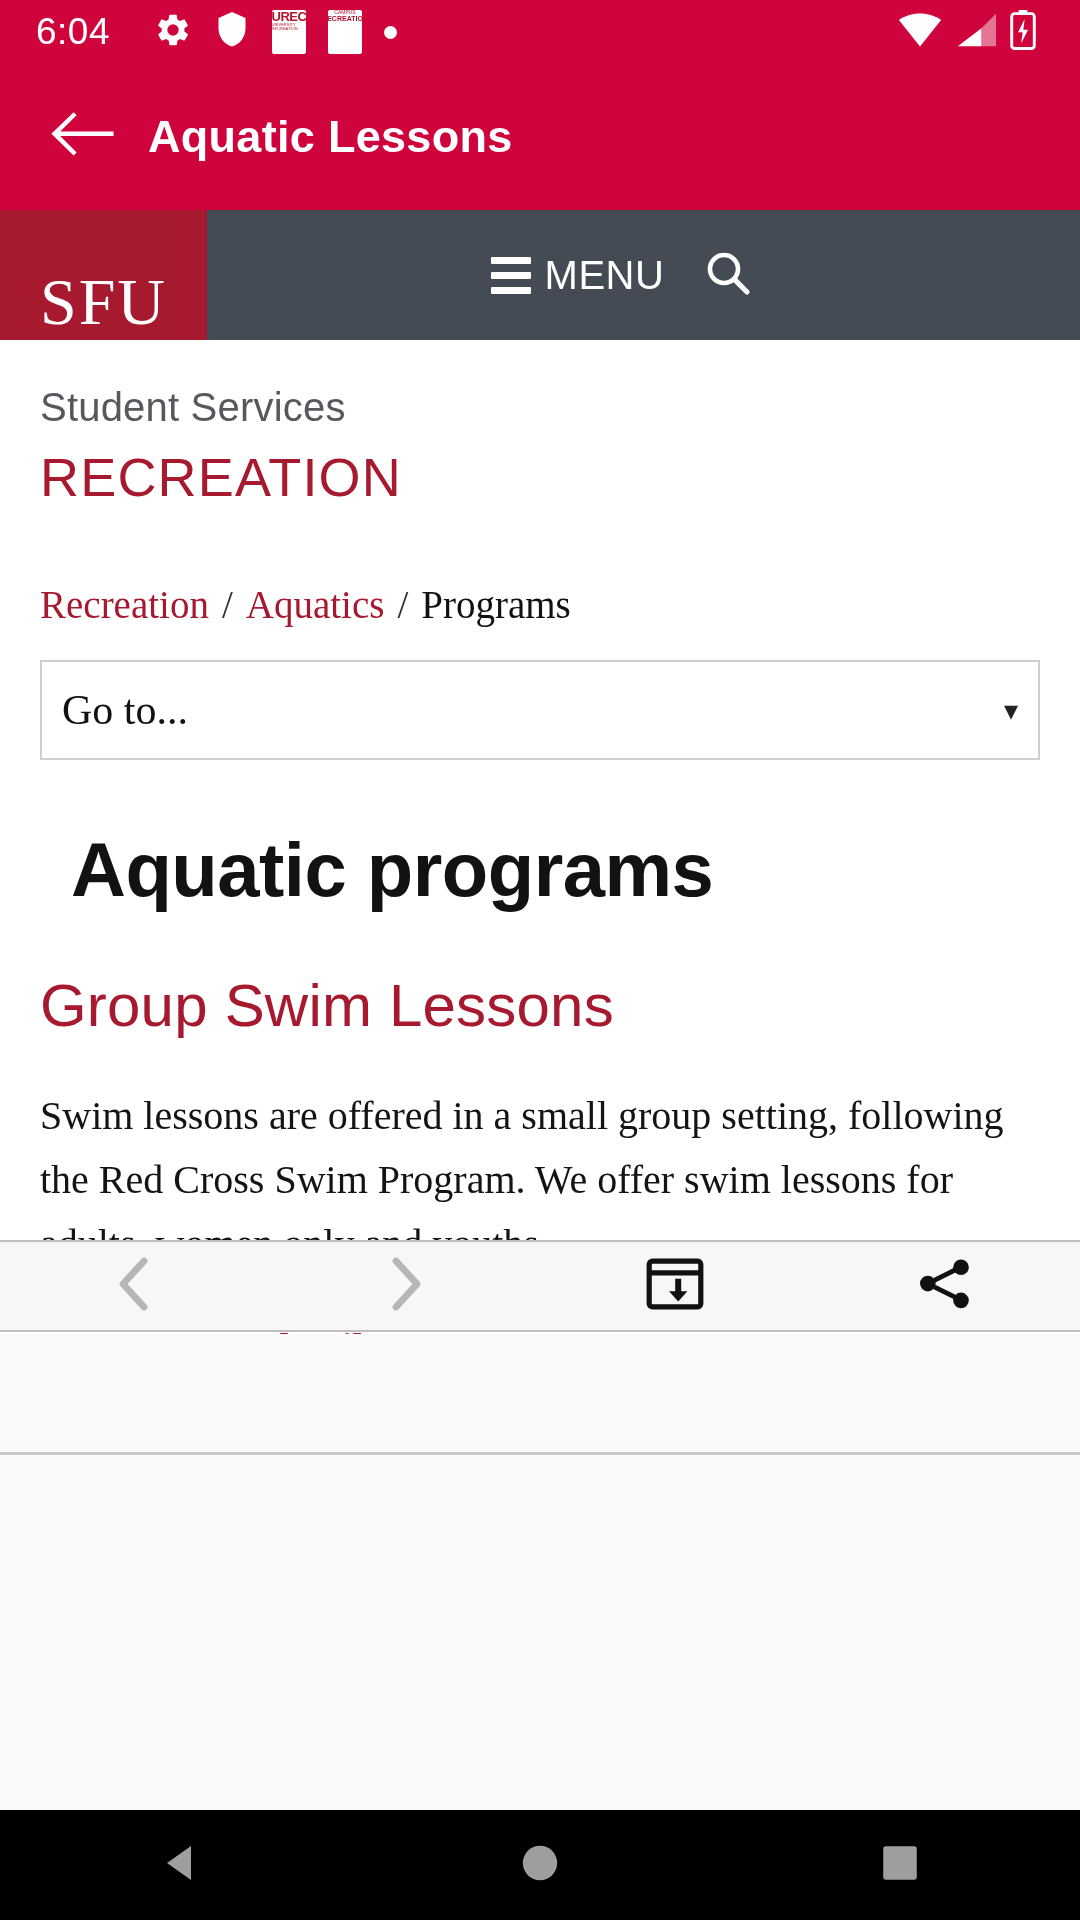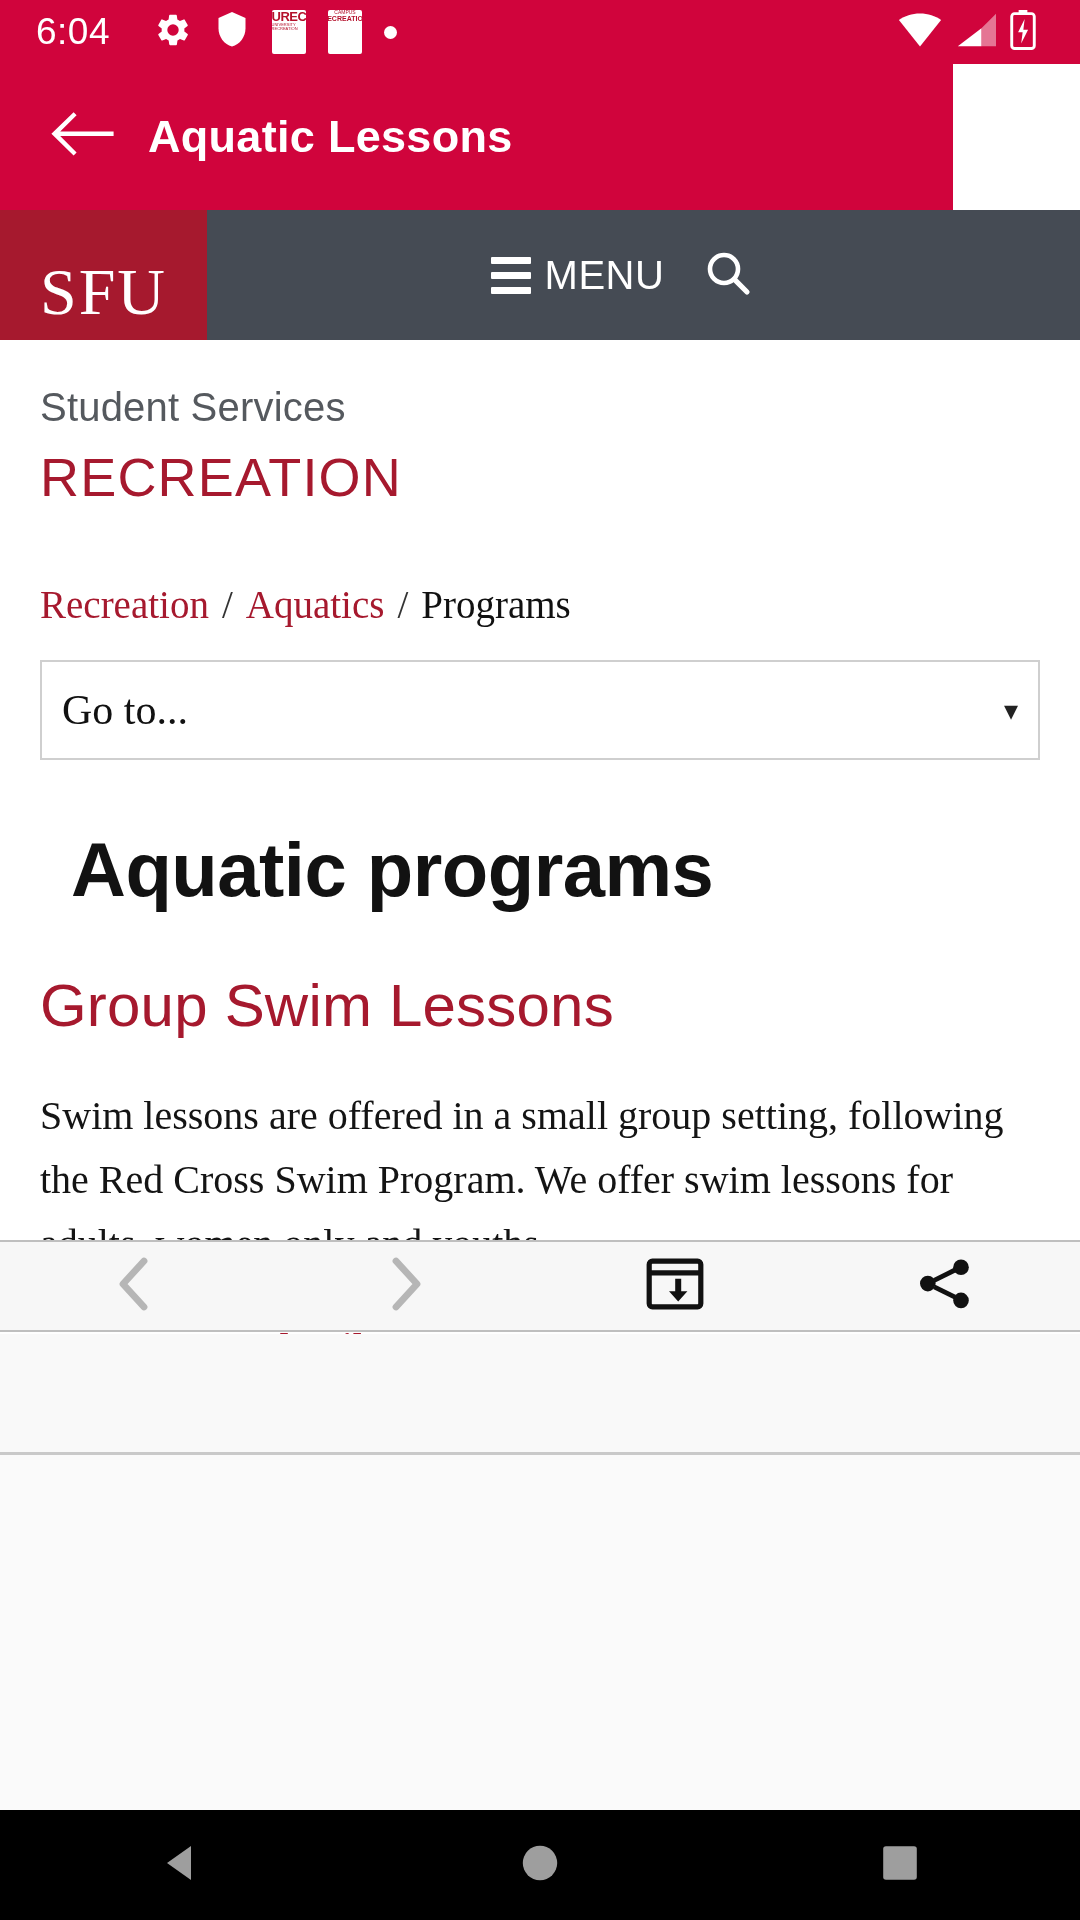--- a/index.html
+++ b/index.html
@@ -28,38 +28,38 @@
   .notif-badge{
     width:34px;height:44px;background:#ffffff;border-radius:2px;
     display:flex;justify-content:center;overflow:hidden;
   }
   .notif-badge .t1{ font-size:13px;font-weight:bold;color:#B4112B;line-height:1;letter-spacing:-.5px;}
   .notif-badge .t2{ font-size:6px;color:#B4112B;line-height:1; }
   .dot-ico{ width:13px;height:13px;border-radius:50%;background:#fff; }
 
   
   .appbar{
-    position:absolute; top:64px; left:0; width:953px; height:146px;
+    position:absolute; top:64px; left:0; width:1080px; height:146px;
     background:#D0043C; display:flex; align-items:center; padding-left:44px;
   }
   .back-btn{ width:76px; height:76px; display:flex;align-items:center;justify-content:center; cursor:pointer;}
   .appbar-title{
     color:#fff; font-size:45px; font-weight:bold; margin-left:28px;
     font-family:"Liberation Sans", sans-serif; letter-spacing:.3px;
   }
 
   
   .site-header{
     position:absolute; top:210px; left:0; width:1080px; height:130px;
     background:#454B54; display:flex; align-items:stretch;
   }
   .sfu-logo{
     width:207px; height:130px; background:#A6192E;
     display:flex; align-items:flex-end; justify-content:center;
-    padding-bottom:16px; cursor:pointer;
+    padding-bottom:6px; cursor:pointer;
   }
   .sfu-logo span{
     color:#fff; font-family:"Liberation Serif", serif; font-size:66px;
     font-weight:400; letter-spacing:2px; line-height:.95;
   }
   .hdr-right{
     flex:1; display:flex; align-items:center; justify-content:center;
     padding-right:44px; gap:40px;
   }
   .menu-btn{ display:flex; align-items:center; gap:14px; cursor:pointer; }

